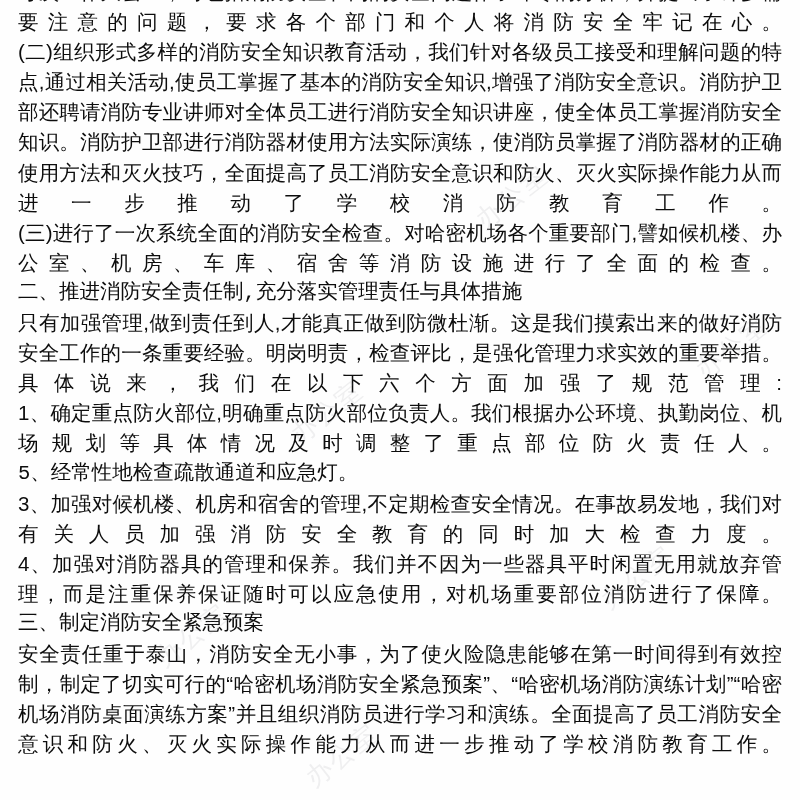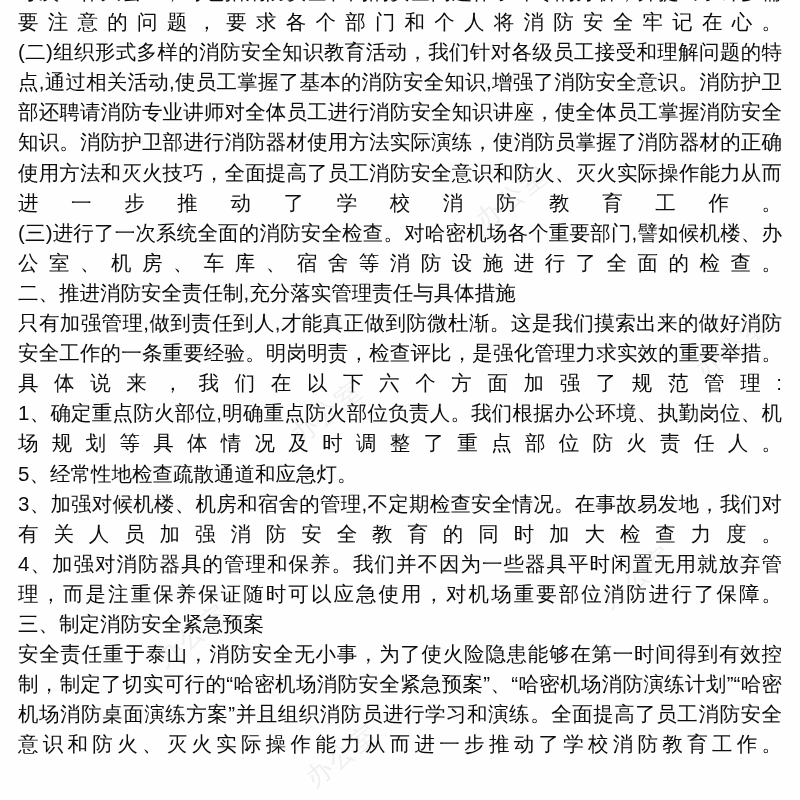--- a/index.html
+++ b/index.html
@@ -70,20 +70,21 @@
     text-align: justify;
     text-justify: inter-ideograph;
     word-break: break-all;
   }
   
   #doc-body p.stretch {
     text-align-last: justify;
   }
   #doc-body p.last {
     text-align-last: left;
+    font-family: Liberation Mono, monospace;
   }
 </style>
 </head>
 <body>
 
 <div id="page">
 
   <div id="watermark-layer">
     <div class="wm wm-a">办公室</div>
     <div class="wm wm-b">办公室</div>

